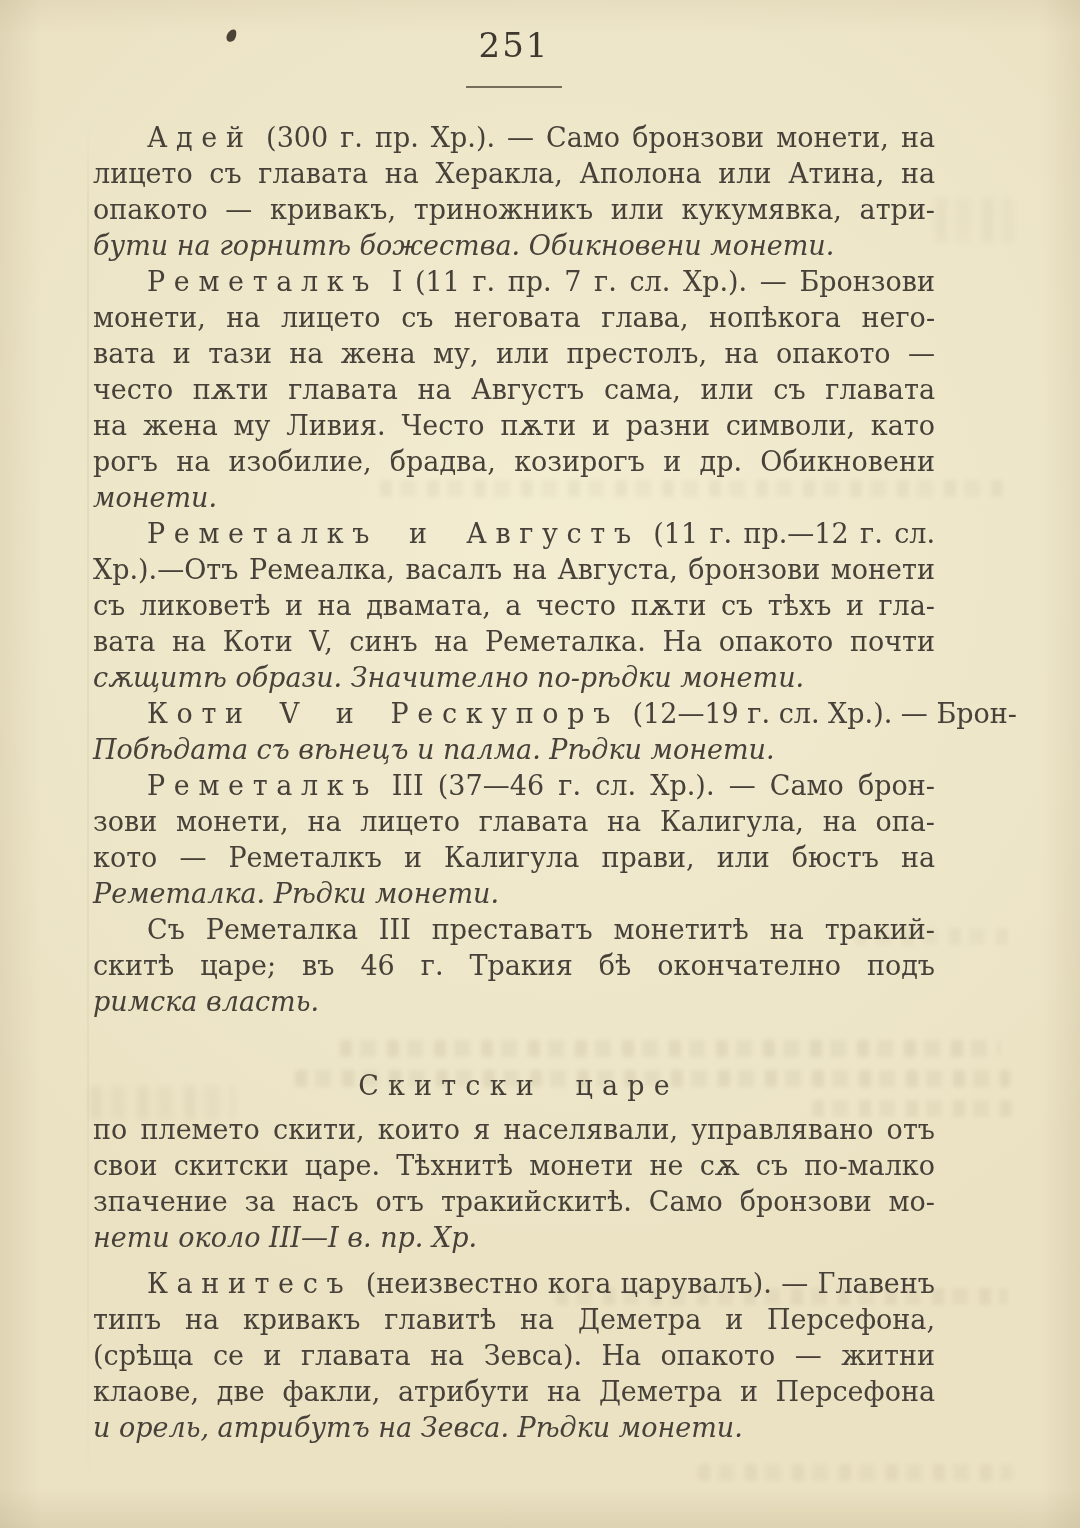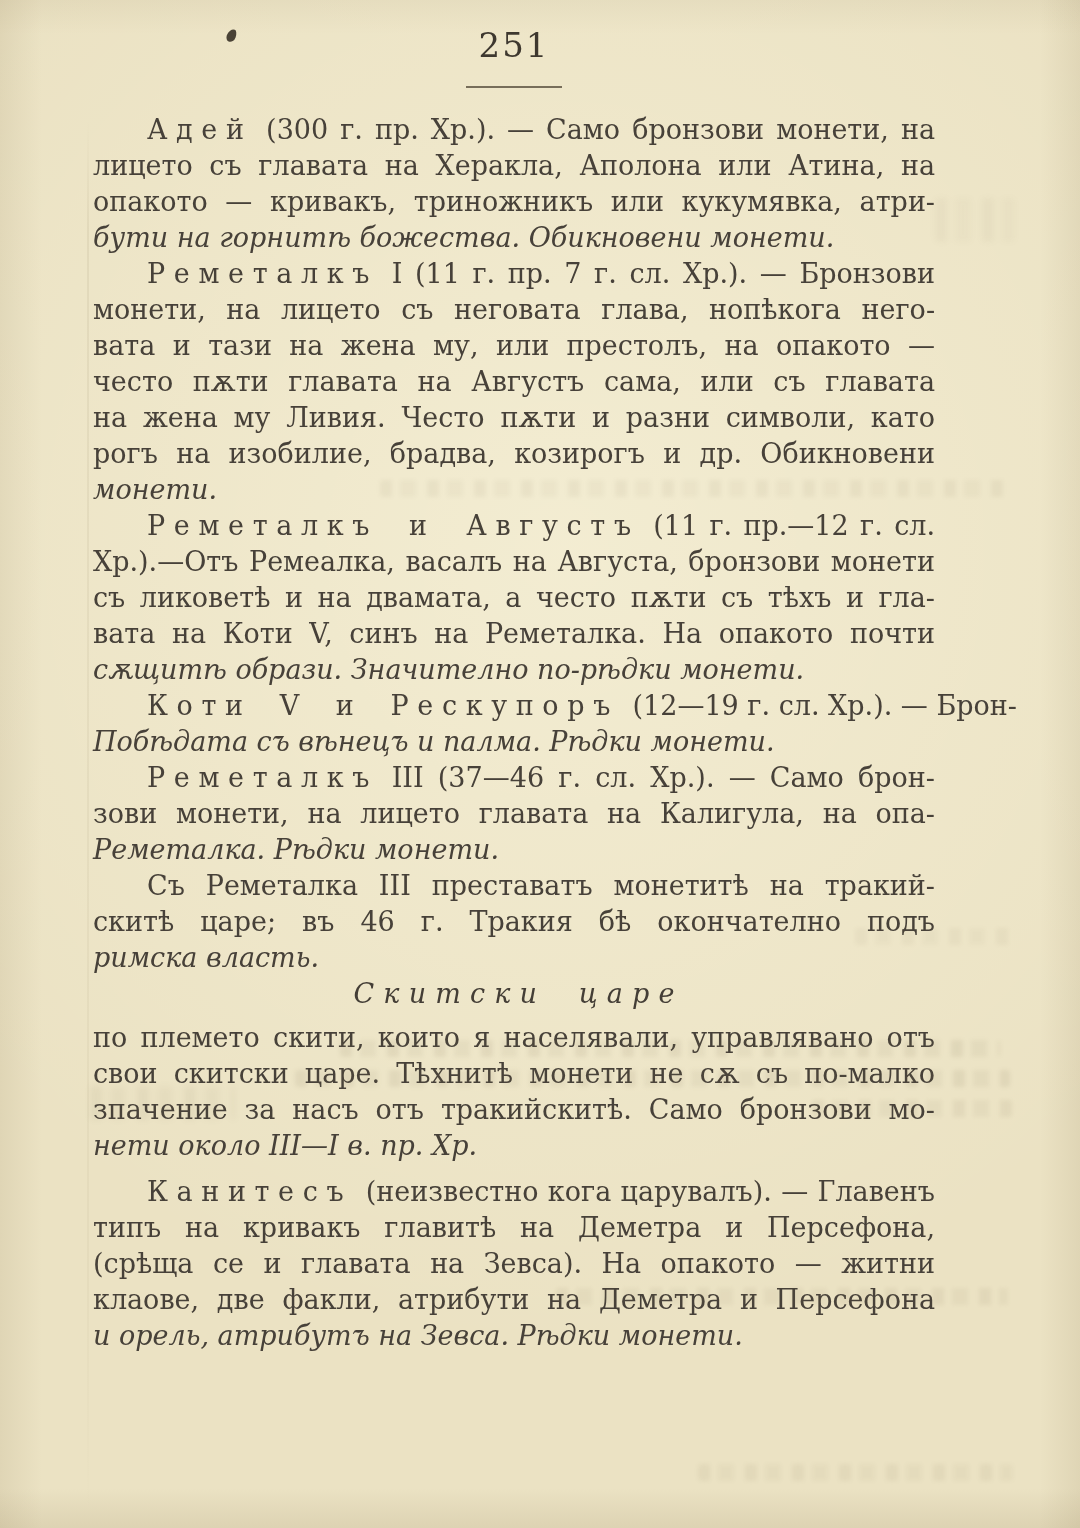--- a/index.html
+++ b/index.html
@@ -24,30 +24,30 @@
   .pagenum-row{position:absolute;top:28px;left:93px;width:842px;text-align:center;}
   .pagenum{
     display:inline-block;font-size:34px;line-height:34px;color:#3e382f;letter-spacing:2px;
     padding:0 13px 24px;border-bottom:2px solid #776e5a;
   }
   .speck{
     position:absolute;left:227px;top:29px;width:9px;height:13px;background:#4a4336;
     border-radius:65% 35% 60% 40%/60% 55% 45% 40%;transform:rotate(18deg);
     box-shadow:24px 9px 0 -6px rgba(109,99,78,.35);
   }
-  .bodytext{position:absolute;left:93px;top:112px;width:842px;}
+  .bodytext{position:absolute;left:93px;top:120px;width:842px;}
   .line{
     height:36px;line-height:36px;font-size:27px;
     text-align:justify;text-align-last:justify;text-justify:inter-word;
     white-space:nowrap;
   }
   .line.end{text-align-last:left;font-style:italic;}
   .ind{text-indent:54px;}
   .lead{letter-spacing:.32em;word-spacing:.4em;margin-right:.5em;}
-  .heading-row{height:36px;text-align:center;font-style:italic;}
+  .heading-row{margin-top:48px;height:36px;text-align:center;}
   .heading{
     margin:0;display:inline-block;font-size:27px;line-height:36px;font-weight:normal;
     letter-spacing:.34em;word-spacing:.55em;color:#443e36;text-indent:.34em;
   }
   .p-after-head{margin-top:8px;}
   .p-last{margin-top:10px;}
   .ghost{
     position:absolute;height:17px;filter:blur(2px);opacity:.55;border-radius:3px;
     background:repeating-linear-gradient(90deg,
       rgba(124,111,82,.20) 0 12px, rgba(124,111,82,0) 12px 20px,
@@ -93,20 +93,21 @@
     </div>
 
     <div class="para">
       <div class="line ind"><span class="lead">Коти V и Рескупоръ</span><span class="rest">(12—19 г. сл. Хр.). — Брон-</span></div>
       <div class="line end"><span class="rest">Побѣдата съ вѣнецъ и палма. Рѣдки монети.</span></div>
     </div>
 
     <div class="para">
       <div class="line ind"><span class="lead">Реметалкъ</span><span class="rest">III (37—46 г. сл. Хр.). — Само брон-</span></div>
       <div class="line"><span class="rest">зови монети, на лицето главата на Калигула, на опа-</span></div>
+      <div class="line"><span class="rest">кото — Реметалкъ и Калигула прави, или бюстъ на</span></div>
       <div class="line end"><span class="rest">Реметалка. Рѣдки монети.</span></div>
     </div>
 
     <div class="para">
       <div class="line ind"><span class="rest">Съ Реметалка III преставатъ монетитѣ на тракий-</span></div>
       <div class="line"><span class="rest">скитѣ царе; въ 46 г. Тракия бѣ окончателно подъ</span></div>
       <div class="line end"><span class="rest">римска власть.</span></div>
     </div>
 
     <div class="heading-row">

